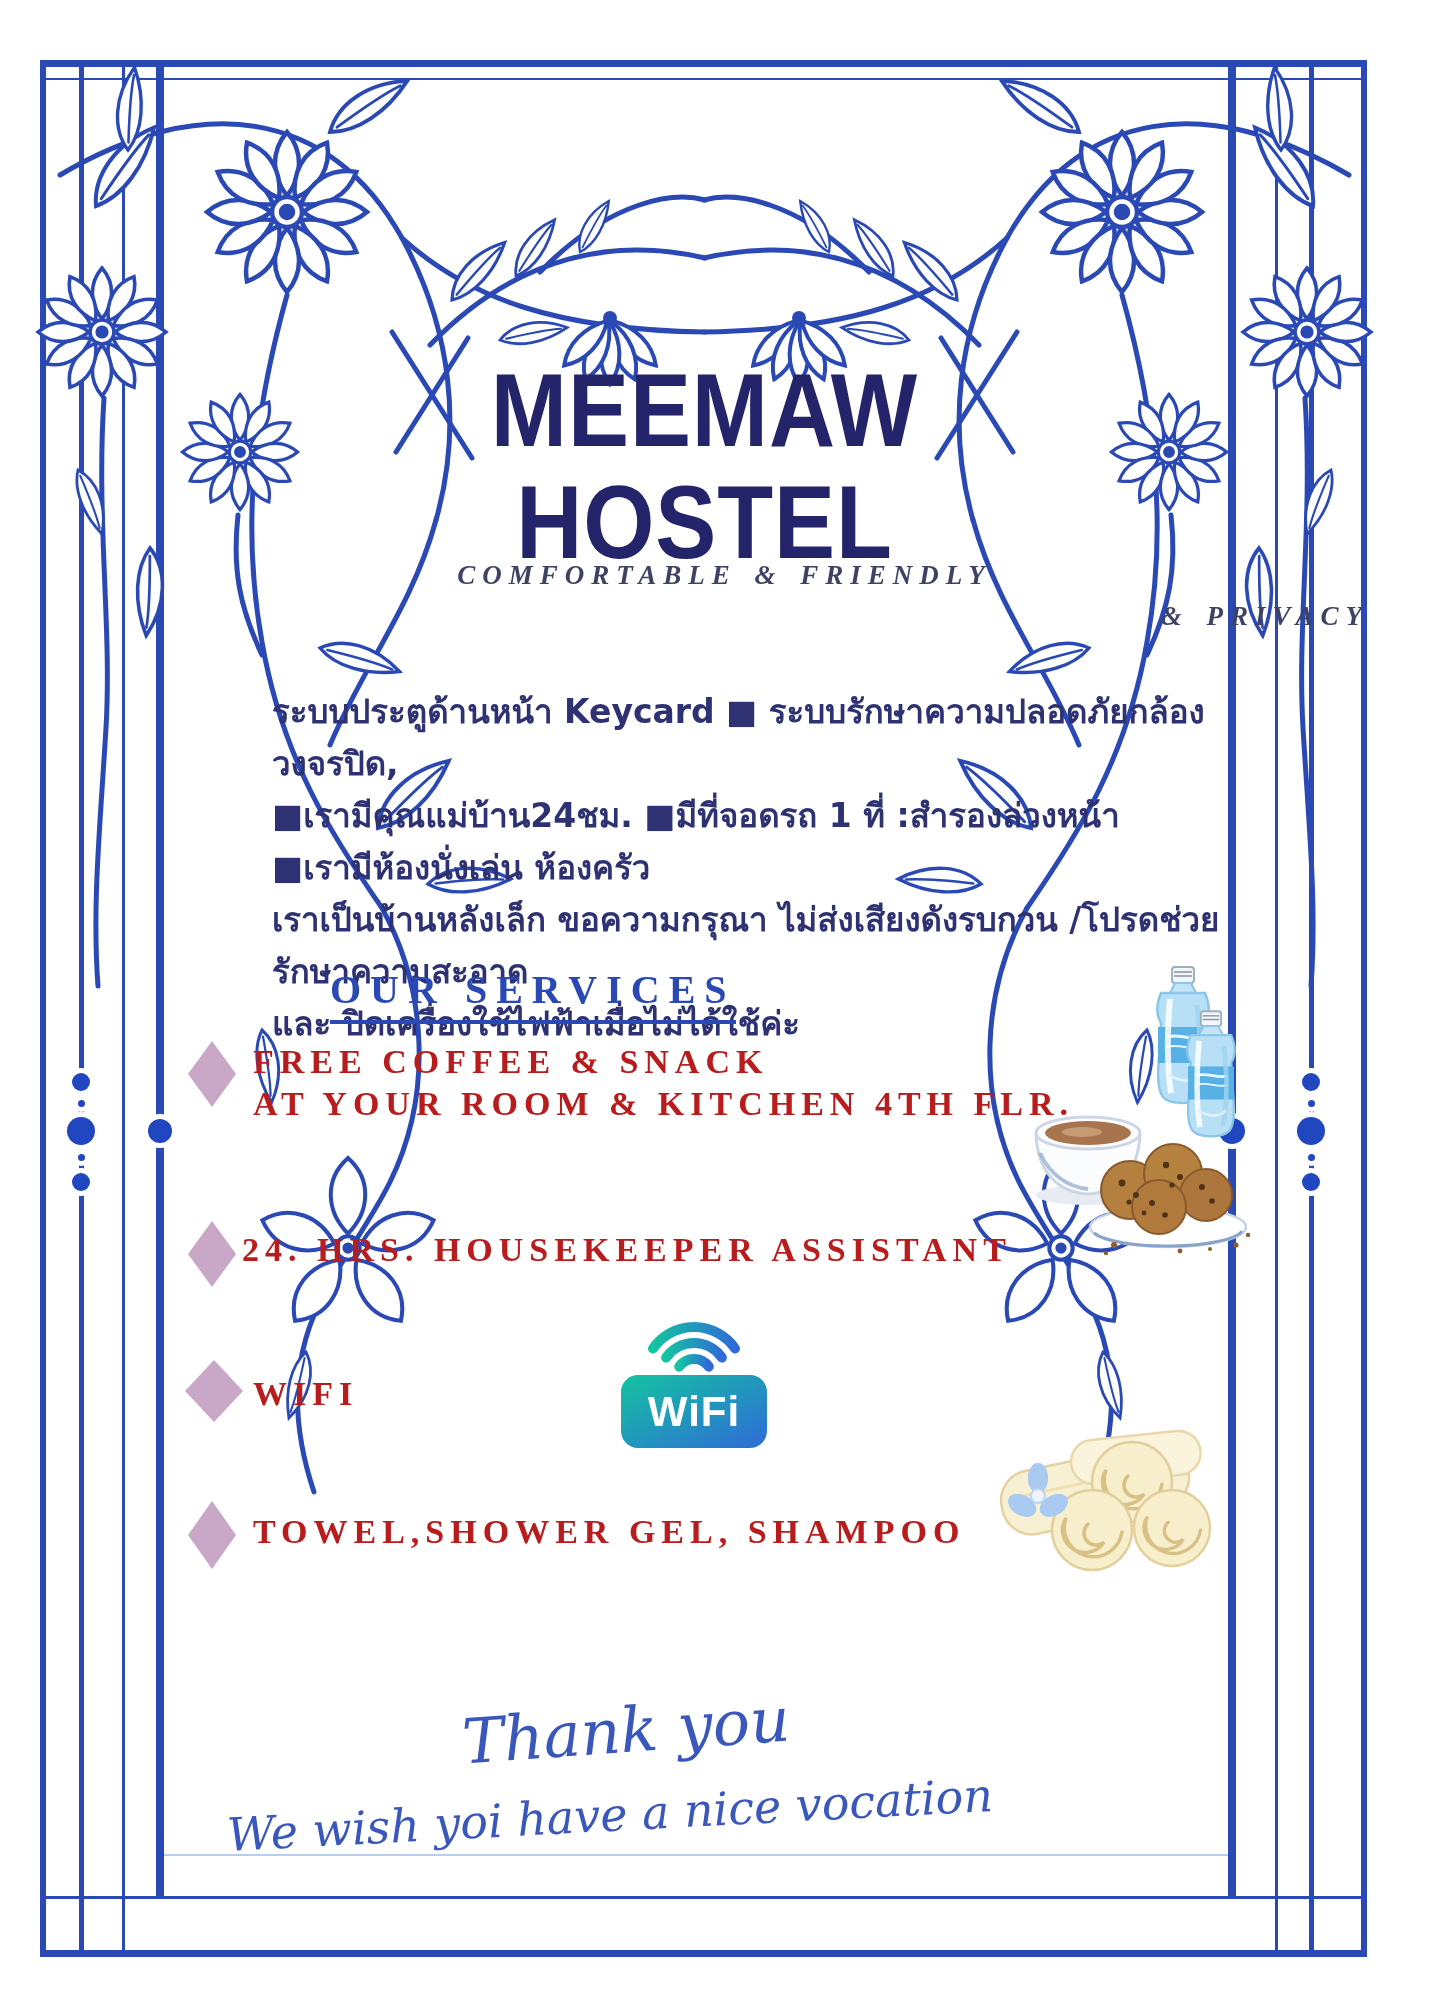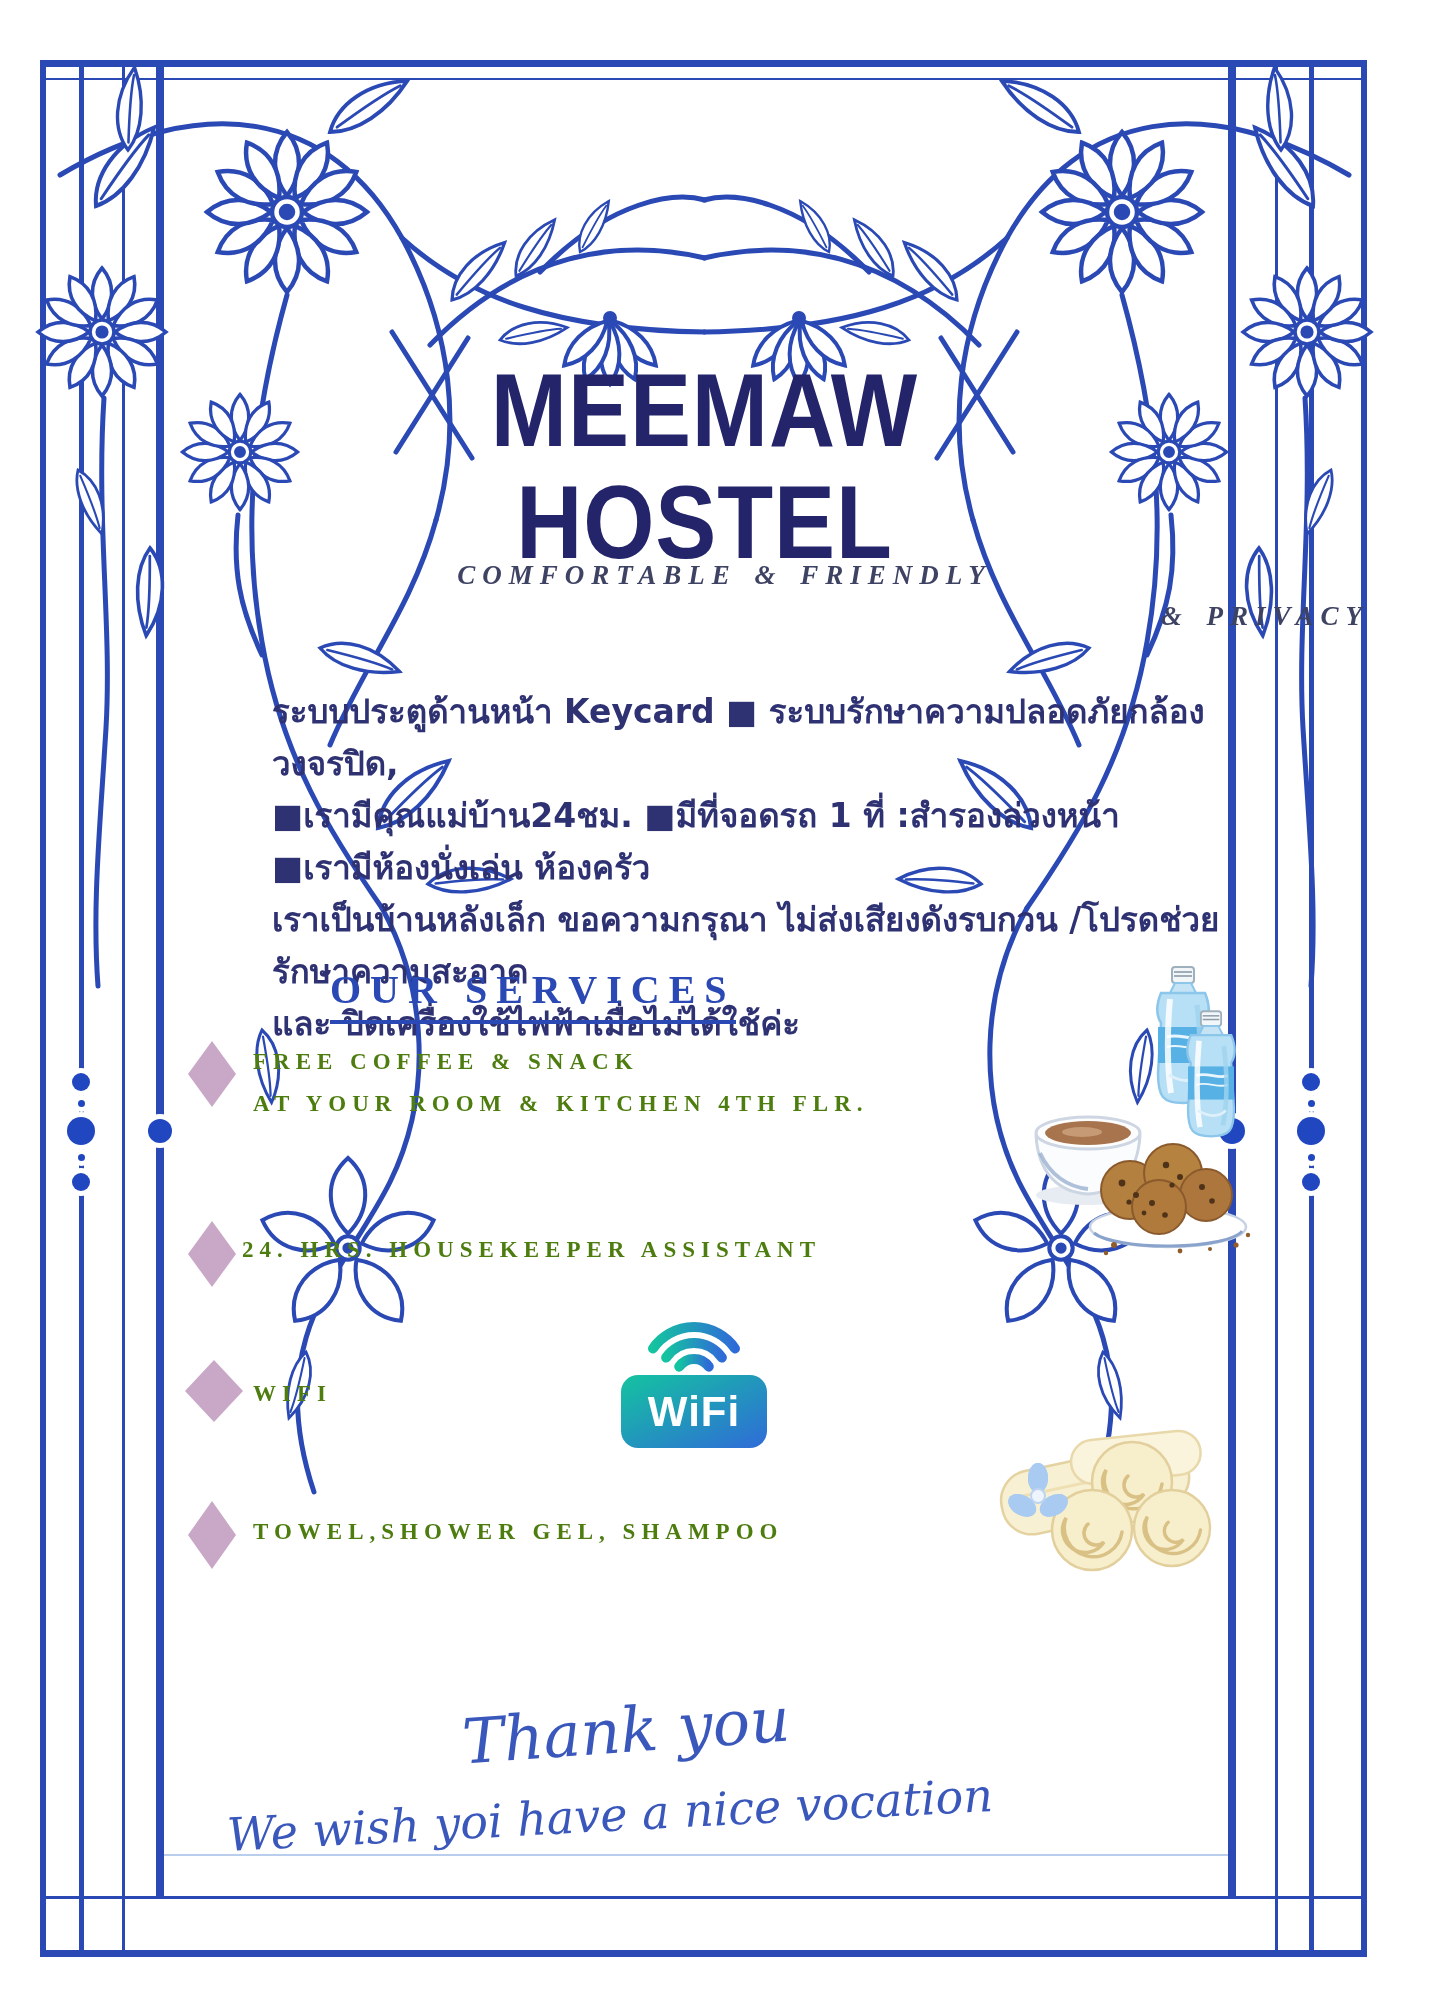--- a/index.html
+++ b/index.html
@@ -12,22 +12,22 @@
         font-weight:800;font-size:104px;line-height:1;letter-spacing:1px;
         transform:scaleX(0.88);font-family:"Liberation Sans",sans-serif;}
   .subtitle-line{position:absolute;left:40px;width:1329px;text-align:center;color:#3e4263;
         font-family:"Liberation Serif","DejaVu Serif",serif;font-style:italic;font-weight:600;
         font-size:27px;letter-spacing:7px;word-spacing:4px;}
   .thai{position:absolute;left:272px;top:686px;width:980px;color:#2f3272;
         font-family:"DejaVu Sans",sans-serif;font-size:33px;line-height:52px;font-weight:600;}
   .services-heading{position:absolute;left:330px;top:966px;display:inline-block;
         color:#2b49b4;font-family:"Liberation Serif","DejaVu Serif",serif;font-weight:700;
         font-size:40px;letter-spacing:9px;padding-bottom:7px;border-bottom:4px solid #2b49b4;}
-  .svc-text{position:absolute;color:#4d7c0f;font-family:"Liberation Serif","DejaVu Serif",serif;
-        font-weight:700;font-size:23px;letter-spacing:6px;line-height:38px;}
+  .svc-text{position:absolute;color:#b91c1c;font-family:"Liberation Serif","DejaVu Serif",serif;
+        font-weight:700;font-size:34px;letter-spacing:6px;line-height:38px;}
   .svc-text .l2{display:block;margin-top:4px;}
   .diamond{position:absolute;background:#c9a7c7;
         clip-path:polygon(50% 0,100% 50%,50% 100%,0 50%);}
   .script-line{position:absolute;text-align:center;color:#3a57bb;
         font-family:"DejaVu Serif","Liberation Serif",serif;font-style:italic;font-weight:500;}
   svg{display:block;}
 </style>
 </head>
 <body>
 

